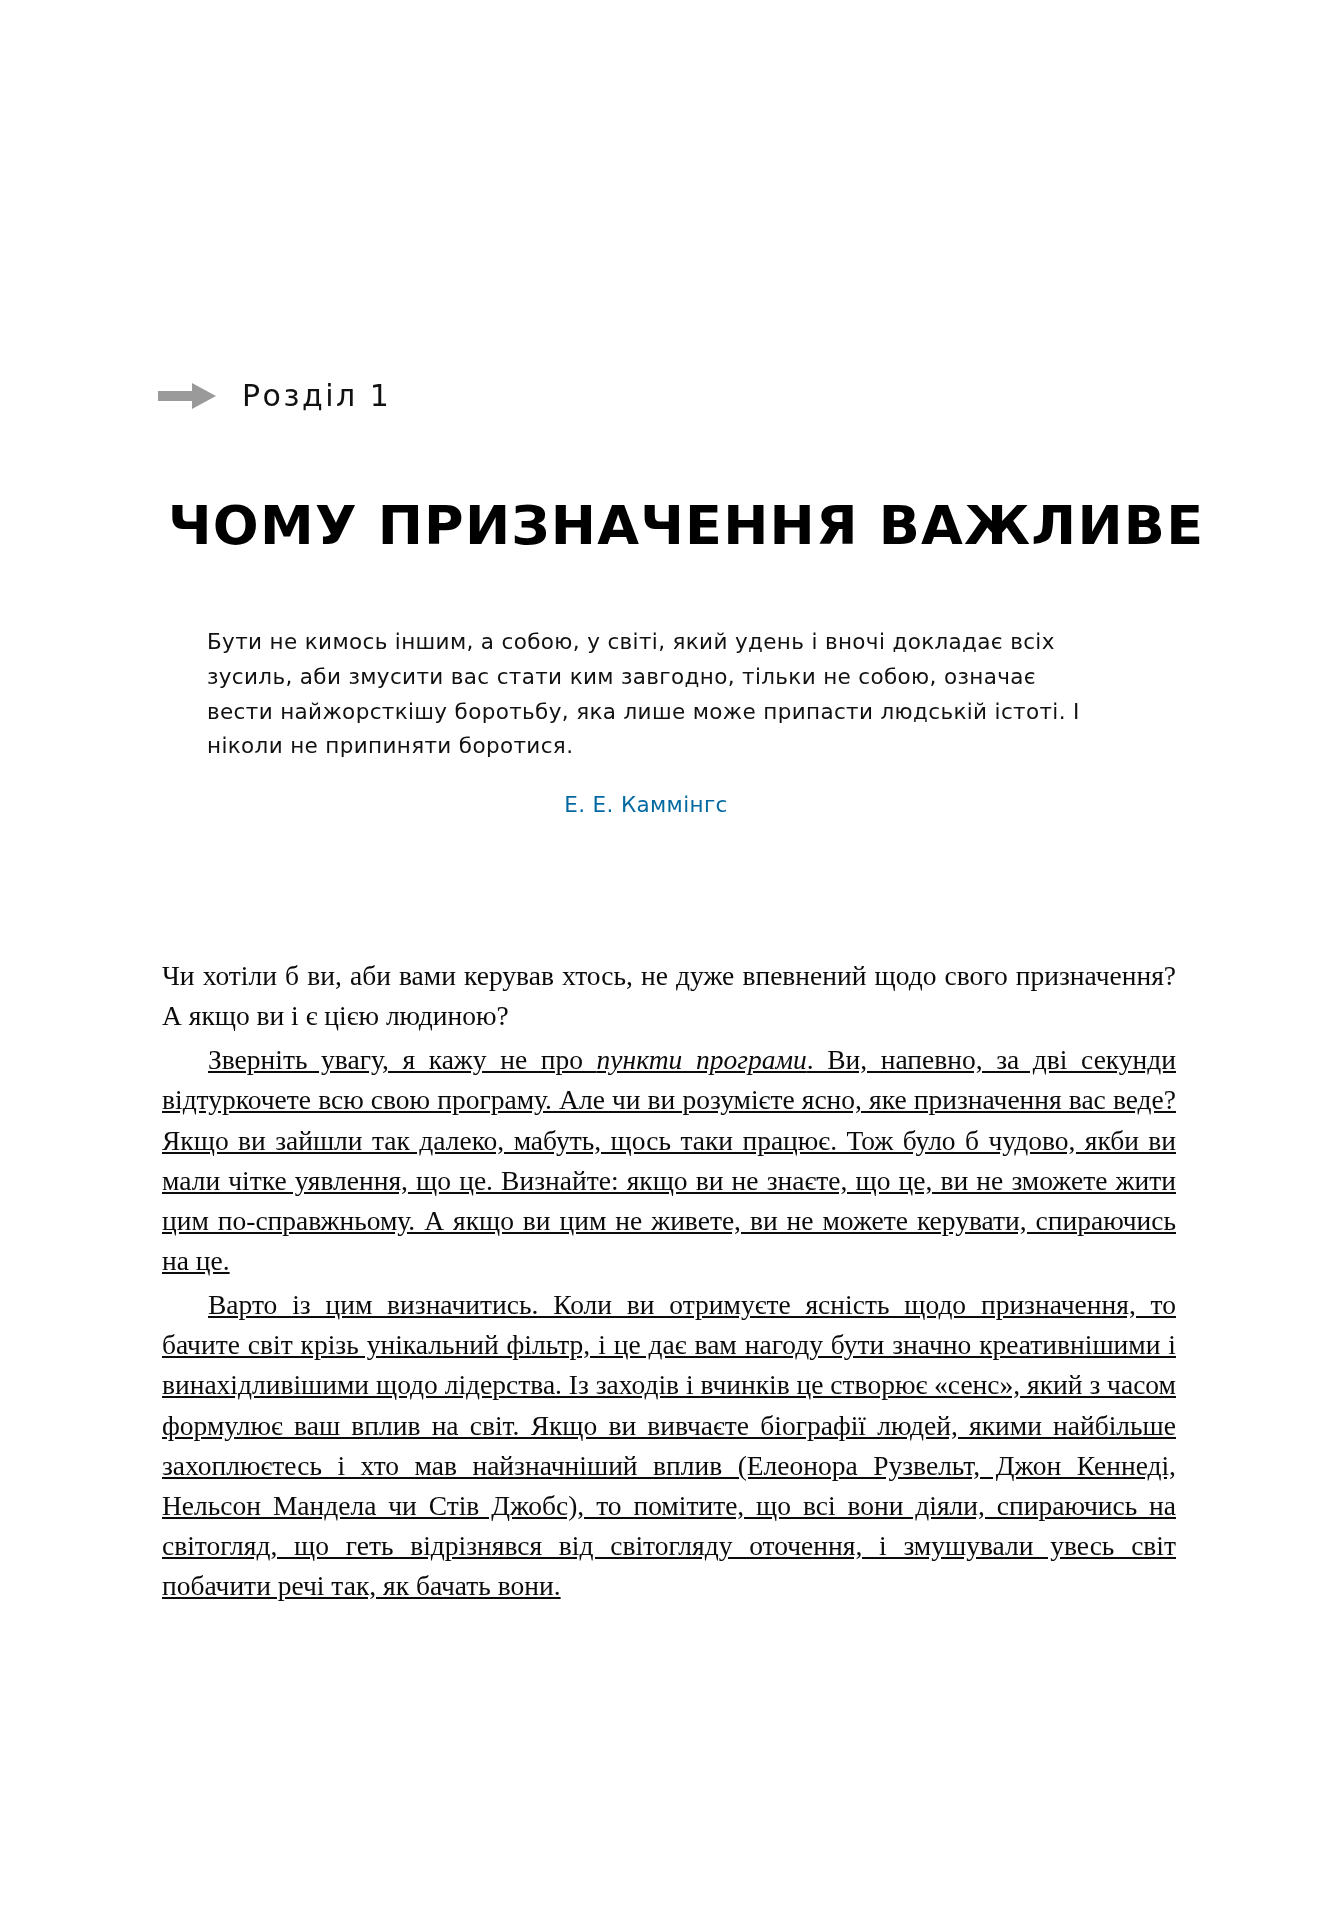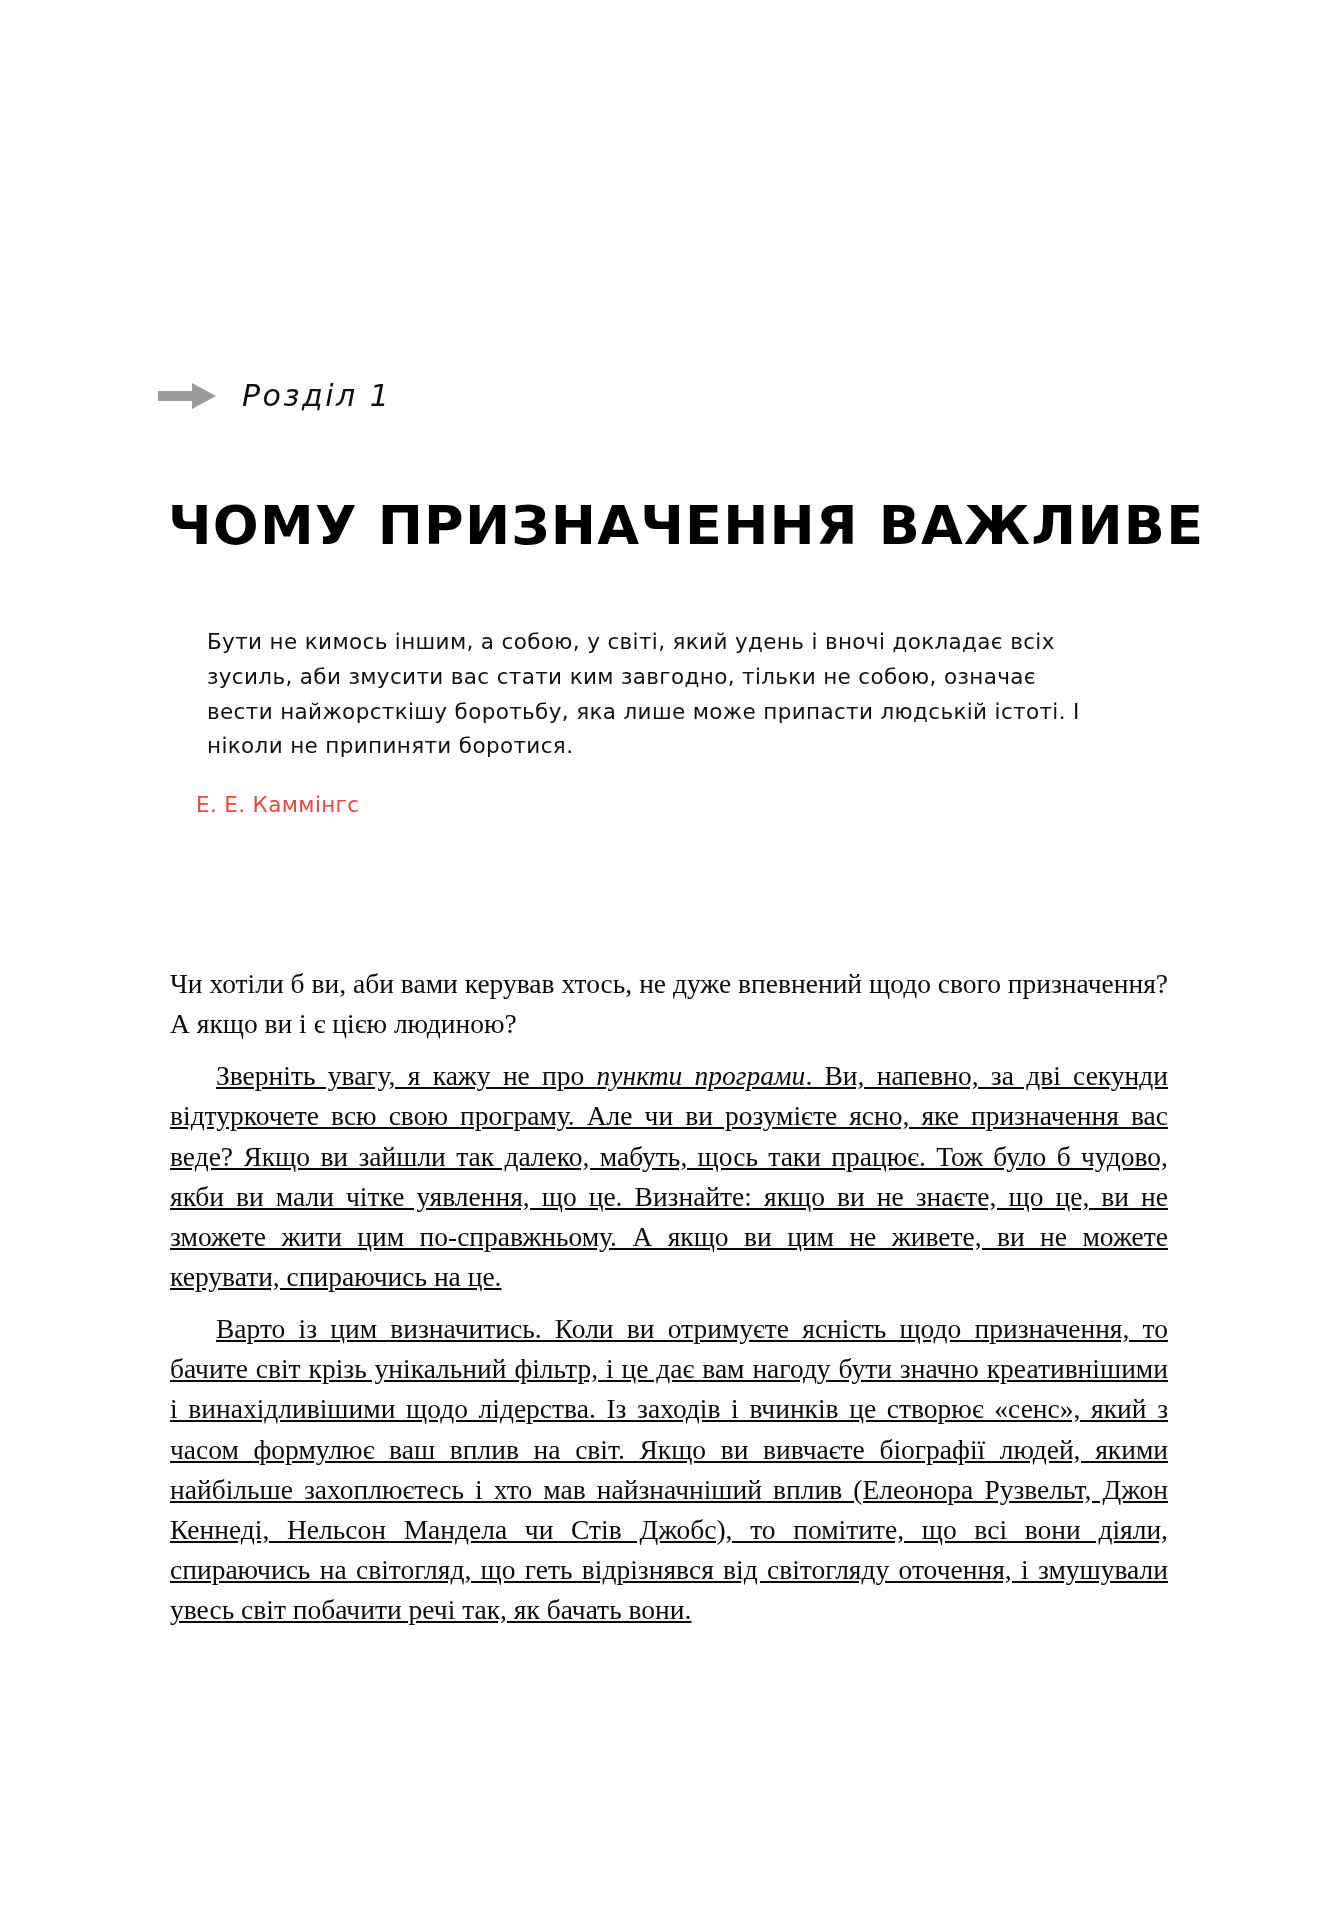--- a/index.html
+++ b/index.html
@@ -32,21 +32,20 @@
     align-items: center;
     gap: 26px;
   }
   .arrow-icon {
     display: block;
     width: 58px;
     height: 30px;
   }
   .chapter-label-text {
     font-family: "DejaVu Sans", sans-serif;
-    font-style: italic;
     font-size: 30px;
     letter-spacing: 2.5px;
     color: #111111;
     white-space: nowrap;
   }
 
   
   .chapter-title {
     position: absolute;
     left: 168px;
@@ -70,41 +69,41 @@
     font-size: 21.5px;
     line-height: 1.62;
     letter-spacing: 0.35px;
     color: #111111;
   }
   .epigraph p {
     margin: 11px;
   }
   .epigraph-author {
     margin-top: 24px;
-    text-align: left;
+    text-align: center;
     font-family: "DejaVu Sans", sans-serif;
     font-size: 21.5px;
     letter-spacing: 0.35px;
-    color: #ef4444;
+    color: #0369a1;
   }
 
   
   .body-text {
     position: absolute;
     left: 158px;
     top: 952px;
     width: 1022px;
     font-family: "Liberation Serif", serif;
     font-size: 27.5px;
     line-height: 1.46;
     color: #0b0b0b;
     text-align: justify;
   }
   .body-text p {
-    margin: 12px;
+    margin: 4px;
   }
   .body-text p.indent {
     text-indent: 46px;
     text-decoration: underline;
   }
   .body-text em {
     font-style: italic;
   }
 </style>
 </head>

